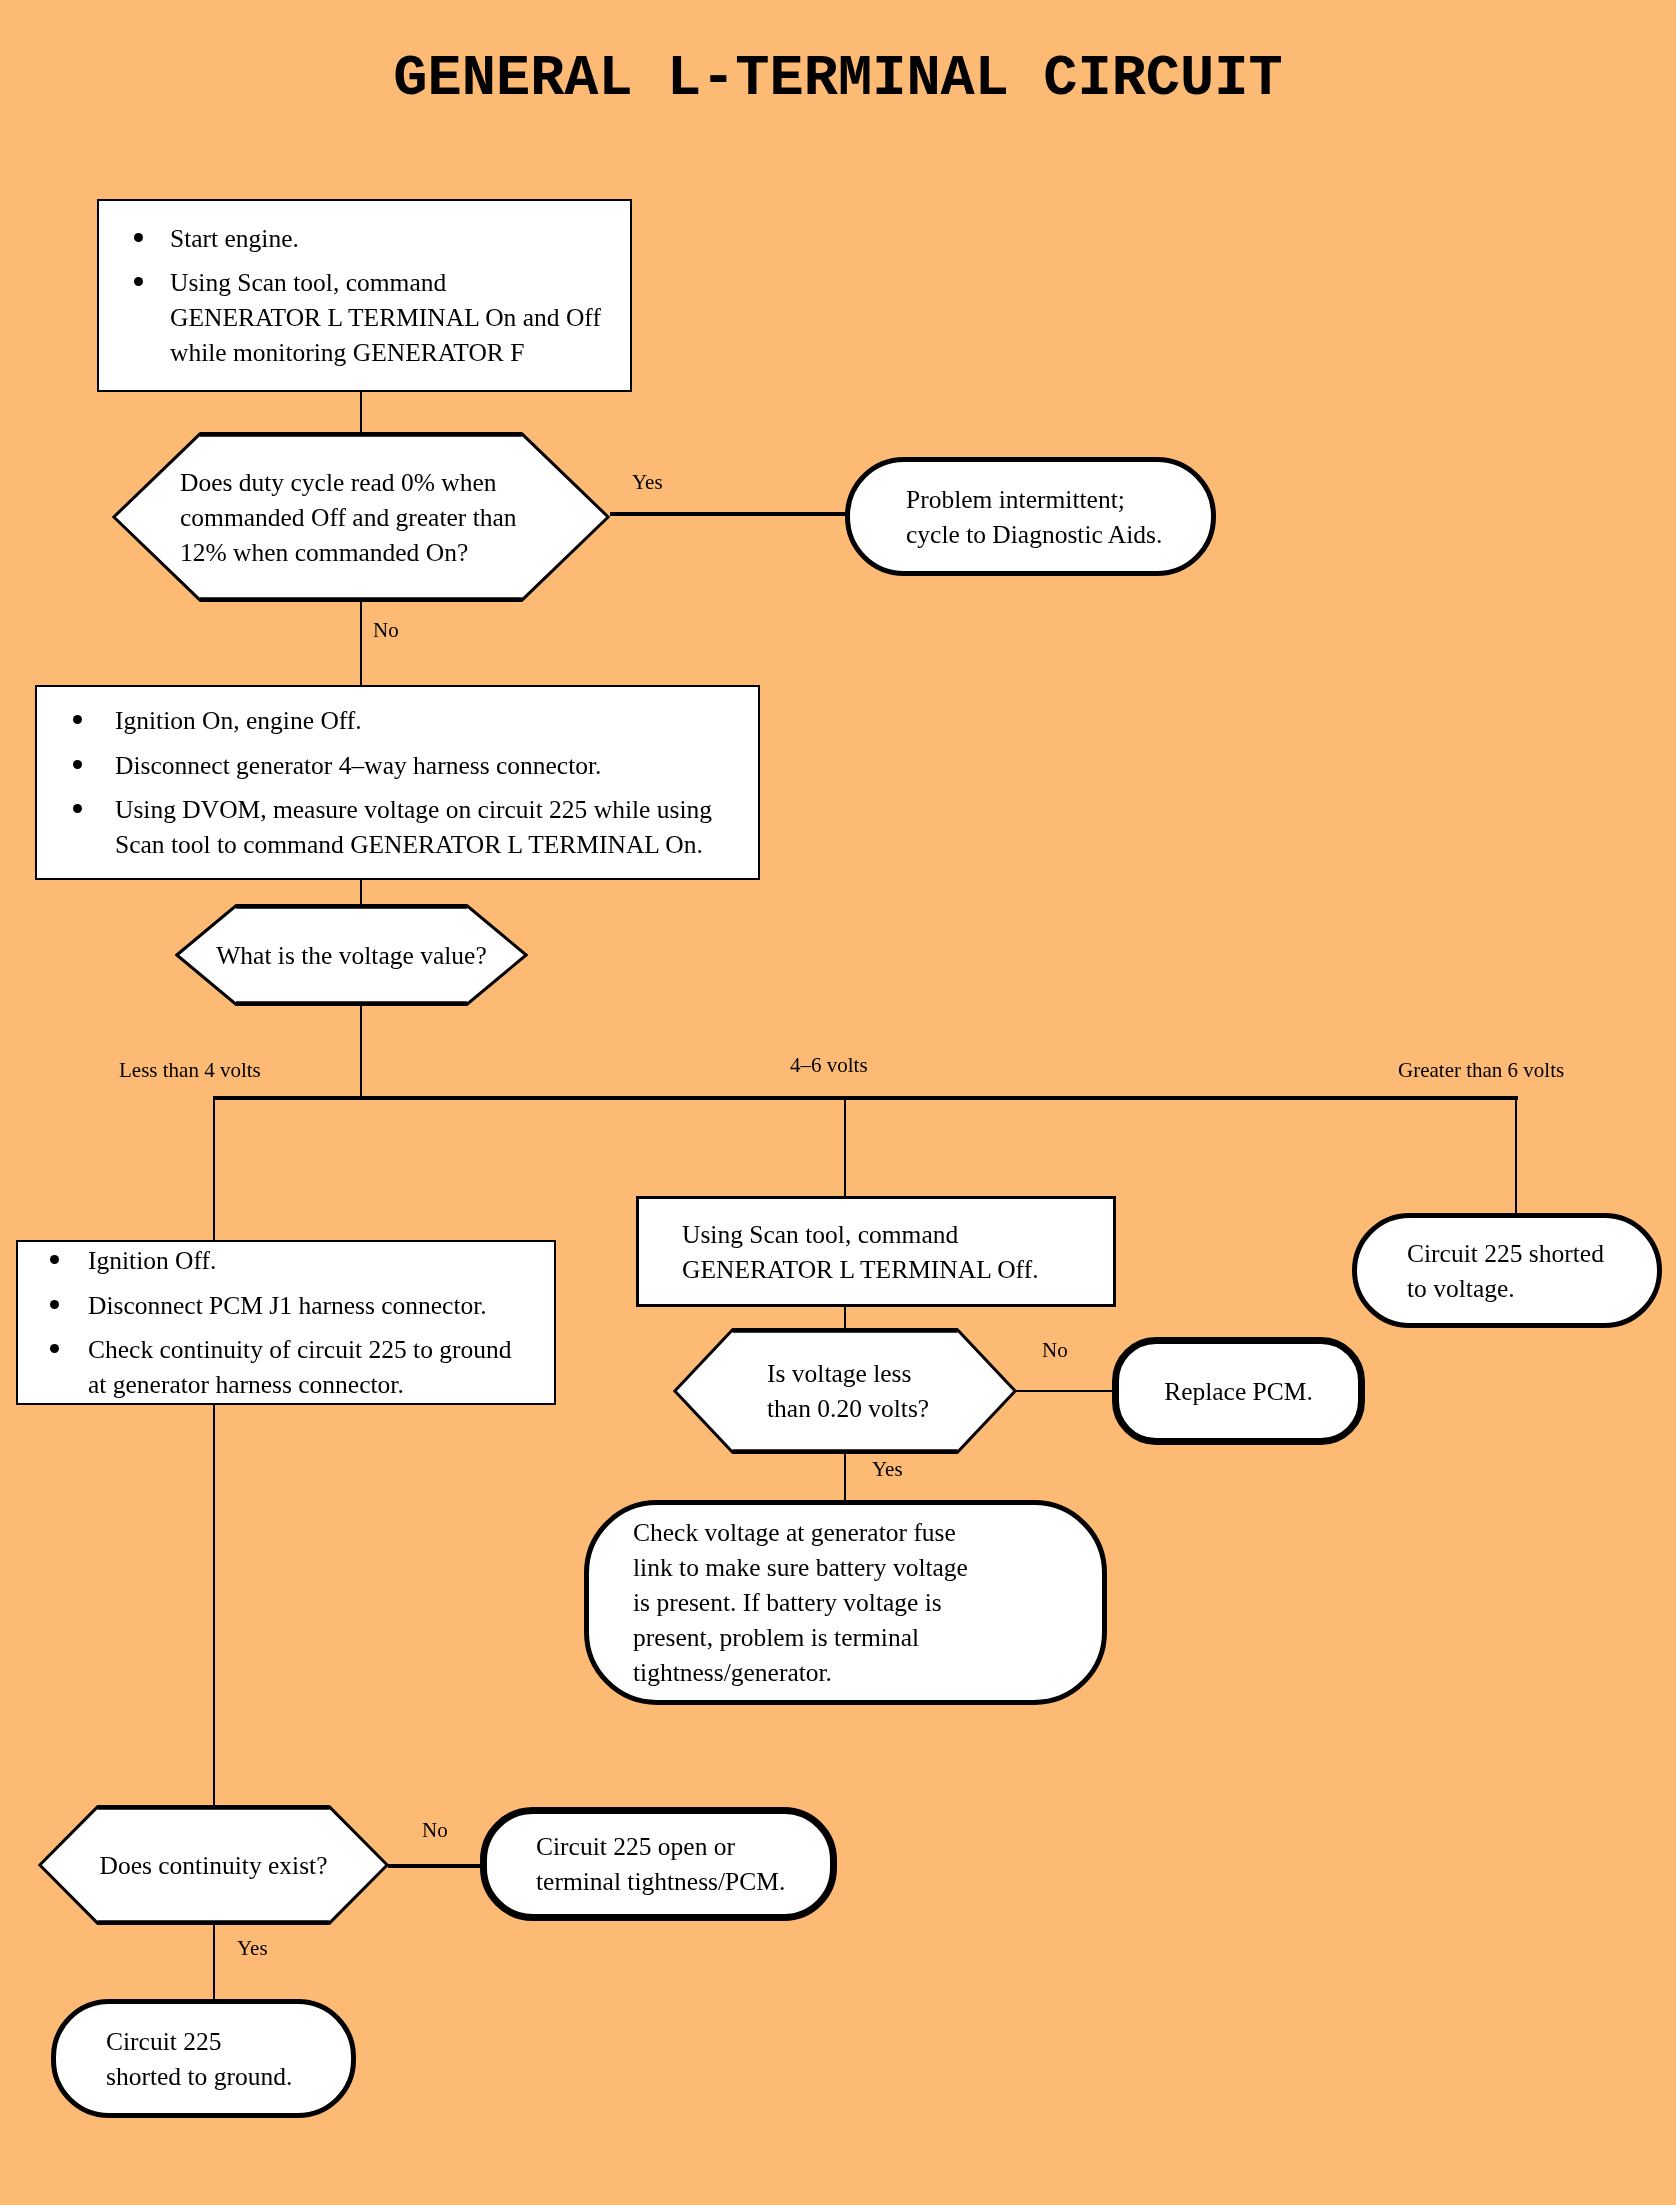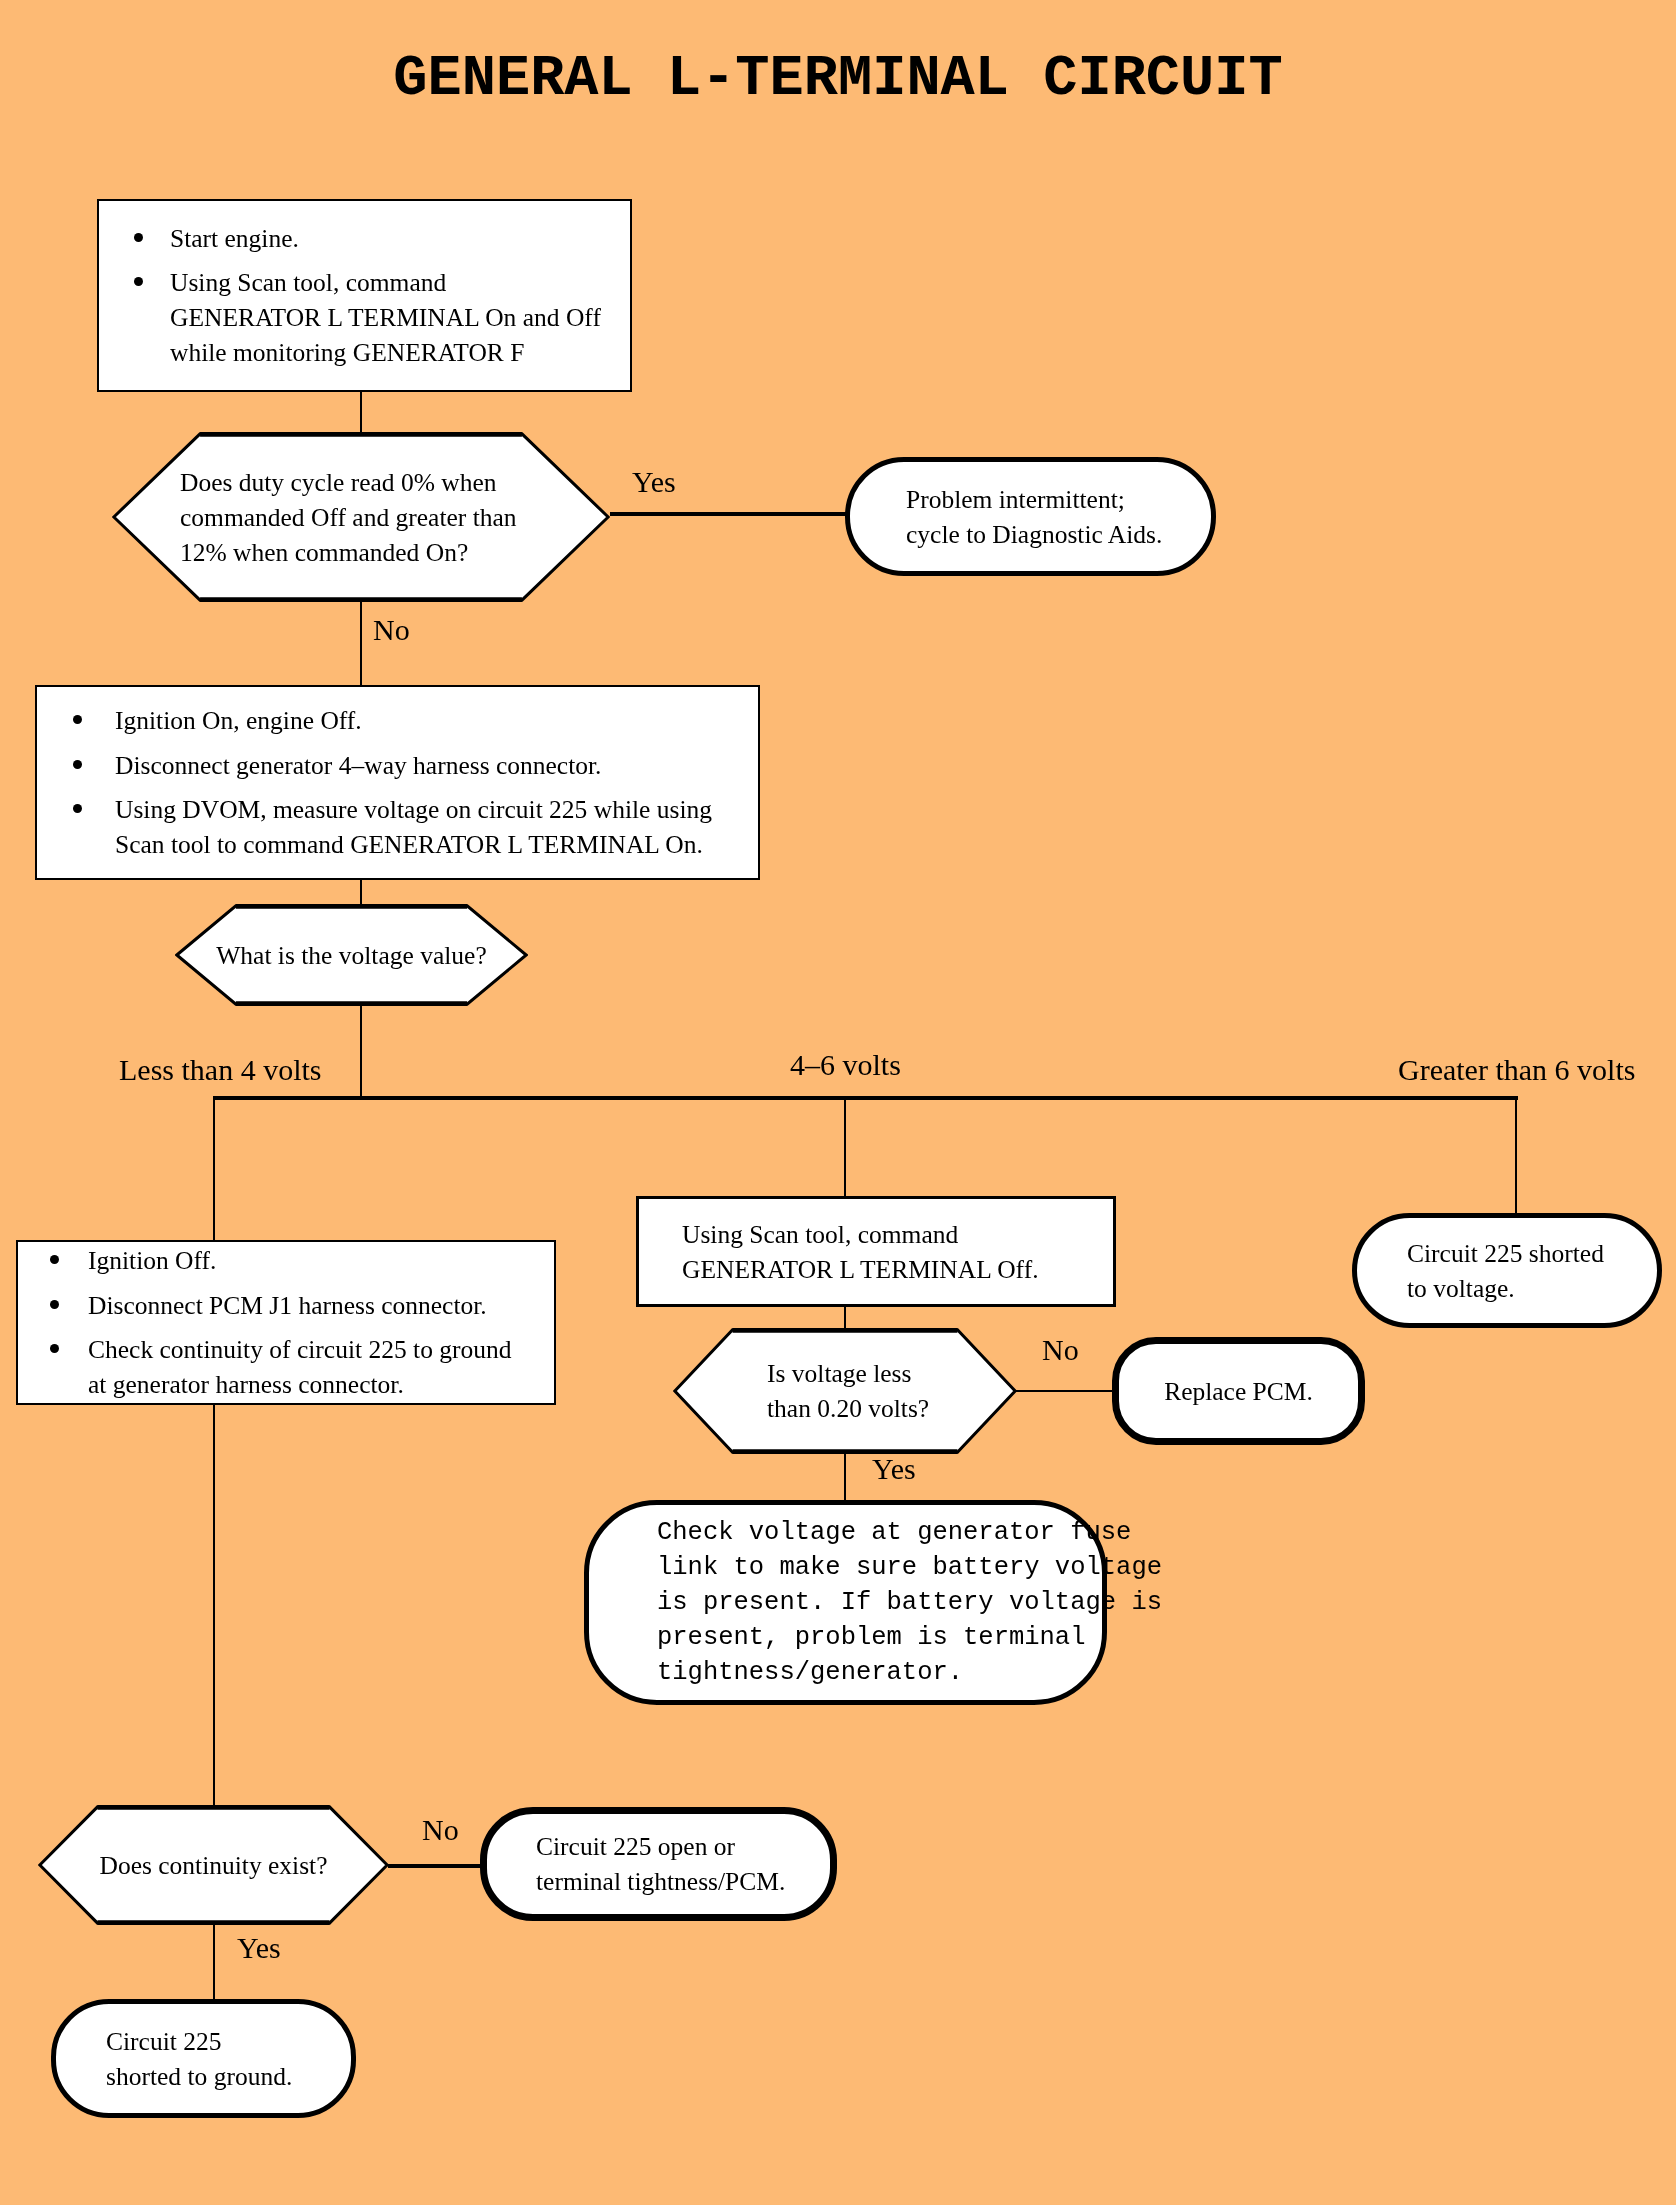--- a/index.html
+++ b/index.html
@@ -21,21 +21,21 @@
   .hexsvg { position:absolute; left:0; top:0; width:100%; height:100%; display:block; }
   .hexsvg polygon { fill:#ffffff; stroke:#000000; stroke-width:5; }
   .hexsvg line { stroke:#000000; stroke-width:8; }
   .shape-text {
     position:absolute; left:0; top:0; right:0; bottom:0;
     display:flex; flex-direction:column; justify-content:center;
     font-size:25.5px; line-height:35px;
   }
   .shape-text.center { align-items:center; }
   .cline { position:absolute; background:#000000; z-index:1; }
-  .elabel { position:absolute; font-size:30px; line-height:30px; white-space:nowrap; z-index:3; }
+  .elabel { position:absolute; font-size:21px; line-height:30px; white-space:nowrap; z-index:3; }
   .bullets {
     position:absolute; left:0; top:0; right:0; bottom:0;
     display:flex; flex-direction:column; justify-content:center; row-gap:9.7px;
     font-size:25.5px; line-height:35px; padding-left:var(--pl,35px); box-sizing:border-box;
   }
   .bullet-row { display:flex; align-items:flex-start; }
   .dot { flex:0 0 9px; width:9px; height:9px; border-radius:50%; background:#000; margin-top:12px; margin-right:var(--gap,27px); }
   .tline { white-space:nowrap; }
 </style>
 </head>
@@ -195,21 +195,21 @@
       </div>
   </div>
 
   <div class="node roundrect" style="left:1112px;top:1337px;width:253px;height:108px;border-radius:44px;border-width:7.3px;">
     <div class="shape-text center">
         <div class="tline">Replace PCM.</div>
       </div>
   </div>
 
   <div class="node roundrect" style="left:584px;top:1500px;width:523px;height:205px;border-radius:73px;">
-    <div class="shape-text" style="padding-left:68px;font-family:Liberation Mono, monospace;">
+    <div class="shape-text" style="padding-left:44px;">
         <div class="tline">Check voltage at generator fuse</div>
         <div class="tline">link to make sure battery voltage</div>
         <div class="tline">is present. If battery voltage is</div>
         <div class="tline">present, problem is terminal</div>
         <div class="tline">tightness/generator.</div>
       </div>
   </div>
 
   <div class="node hexnode" style="left:38px;top:1805px;width:351px;height:120px;">
     <svg class="hexsvg" viewBox="0 0 578 198" preserveAspectRatio="none">

